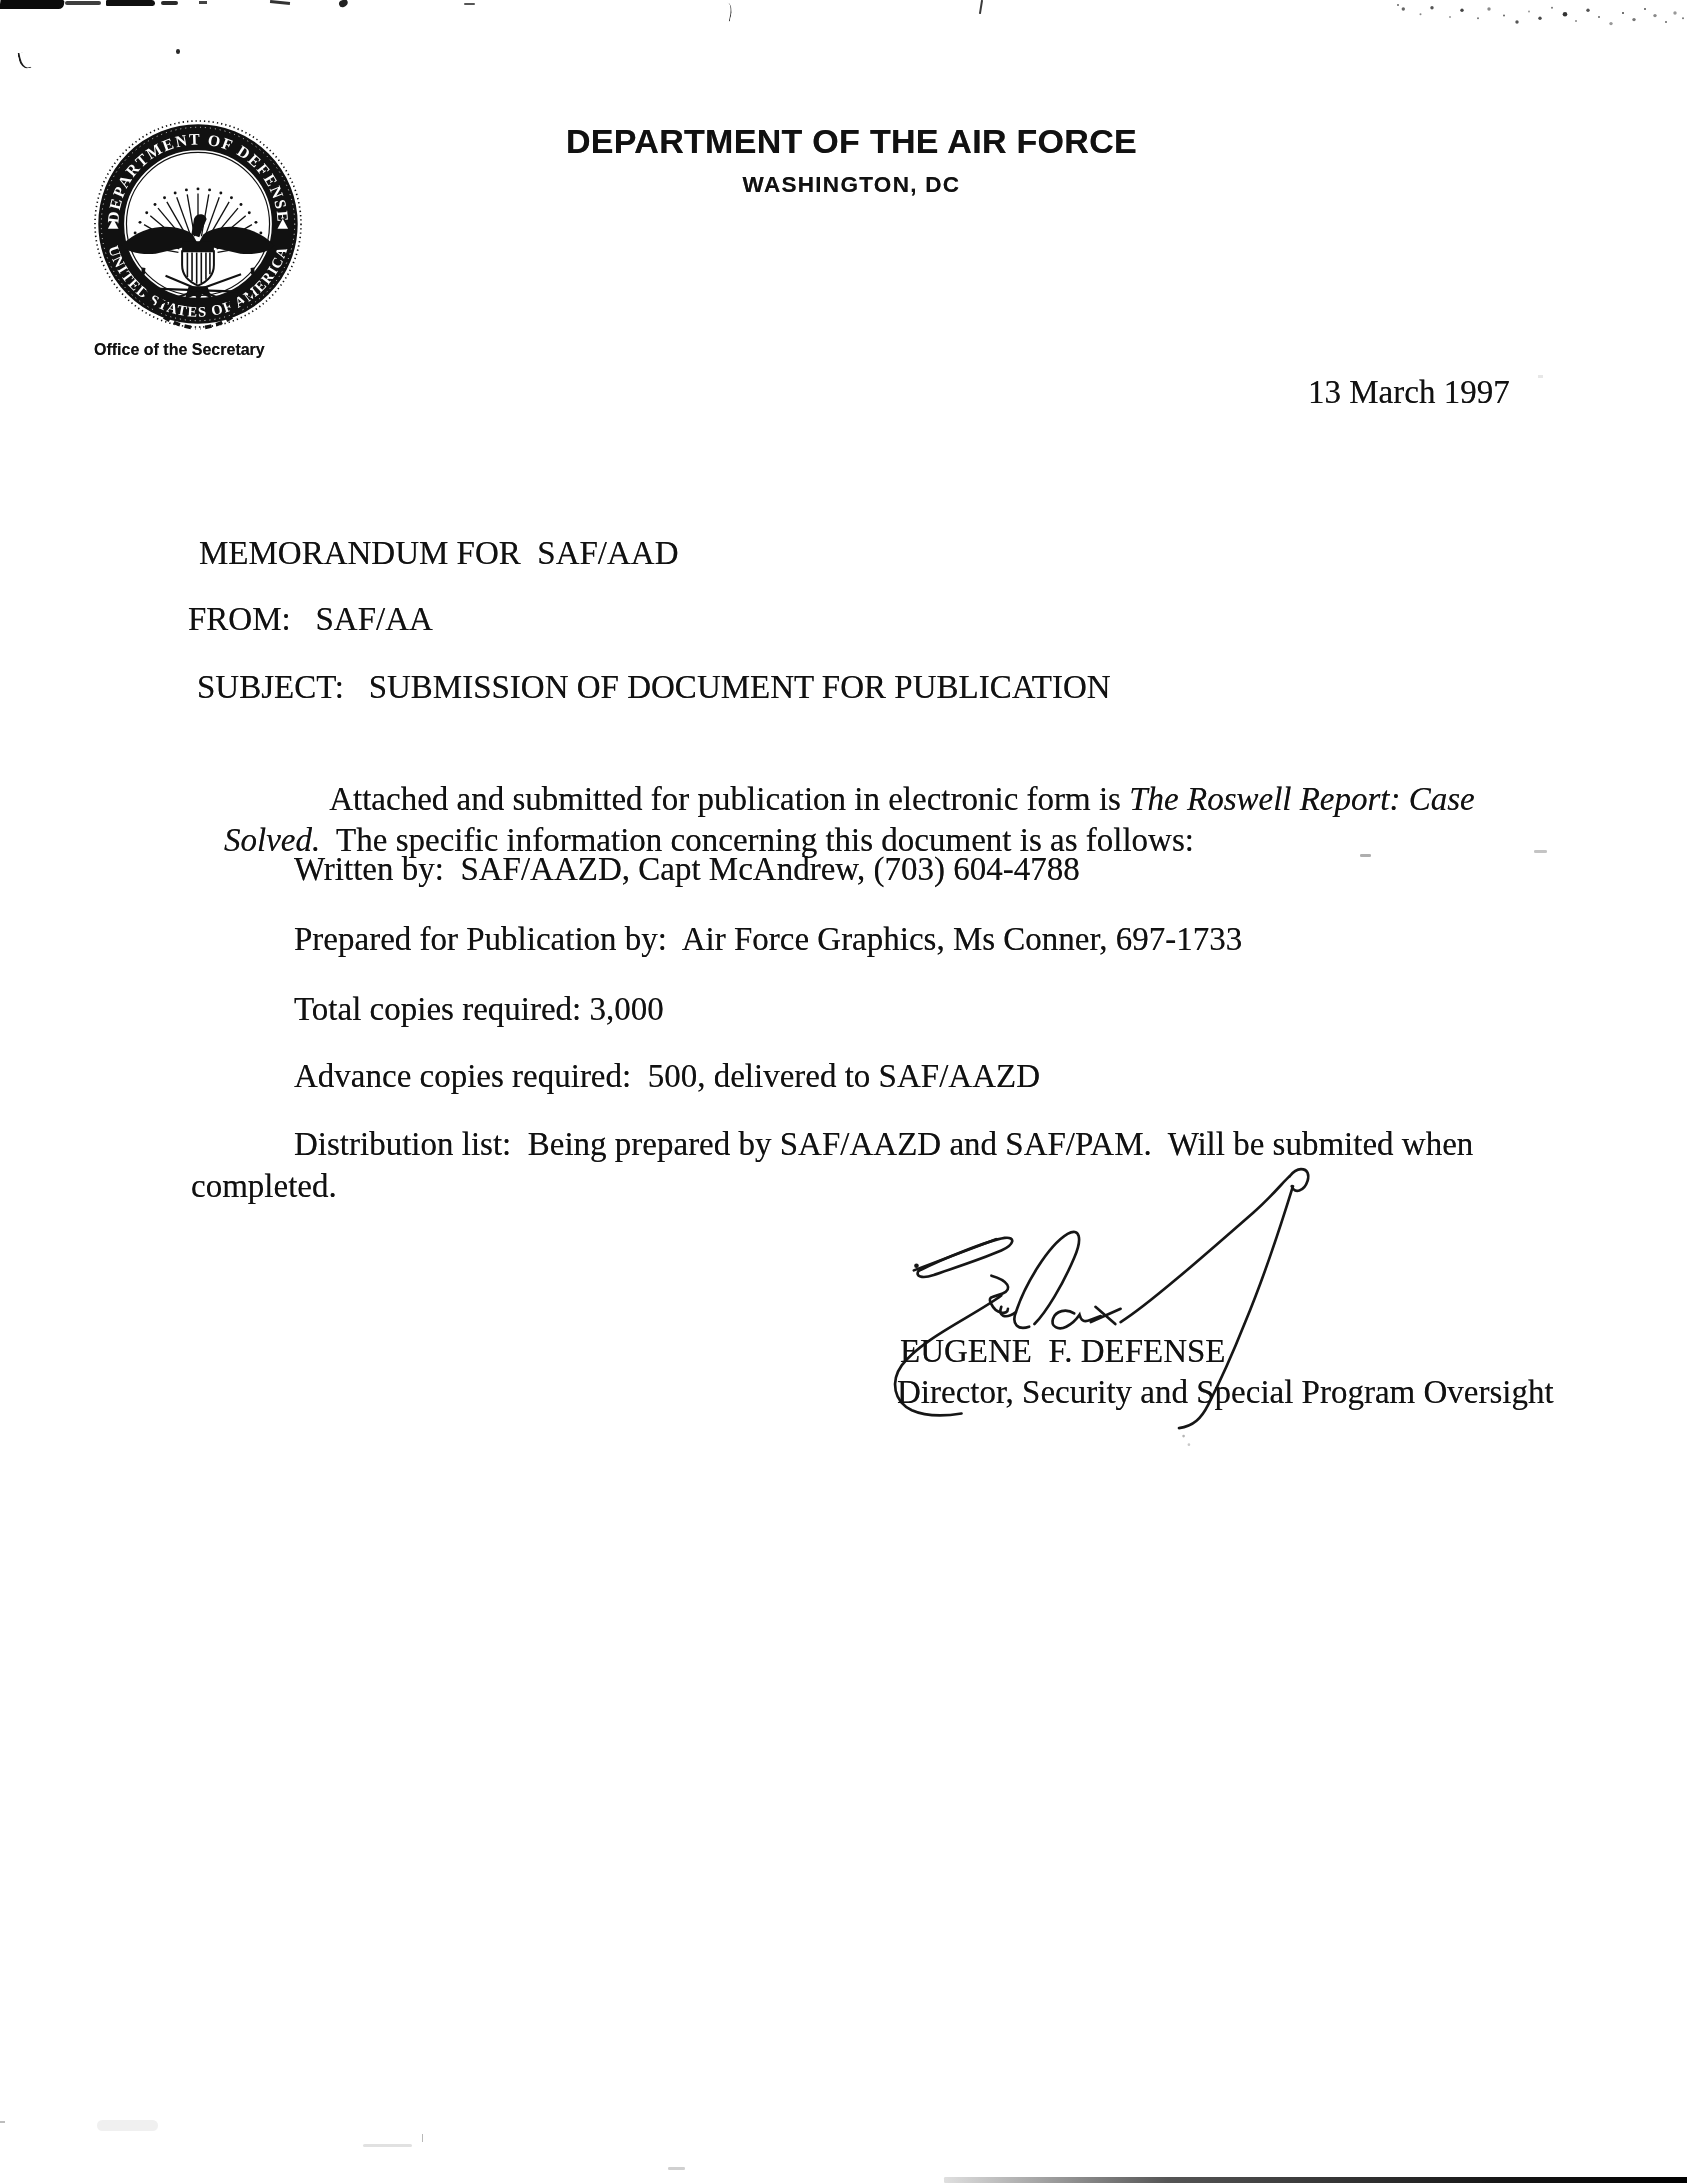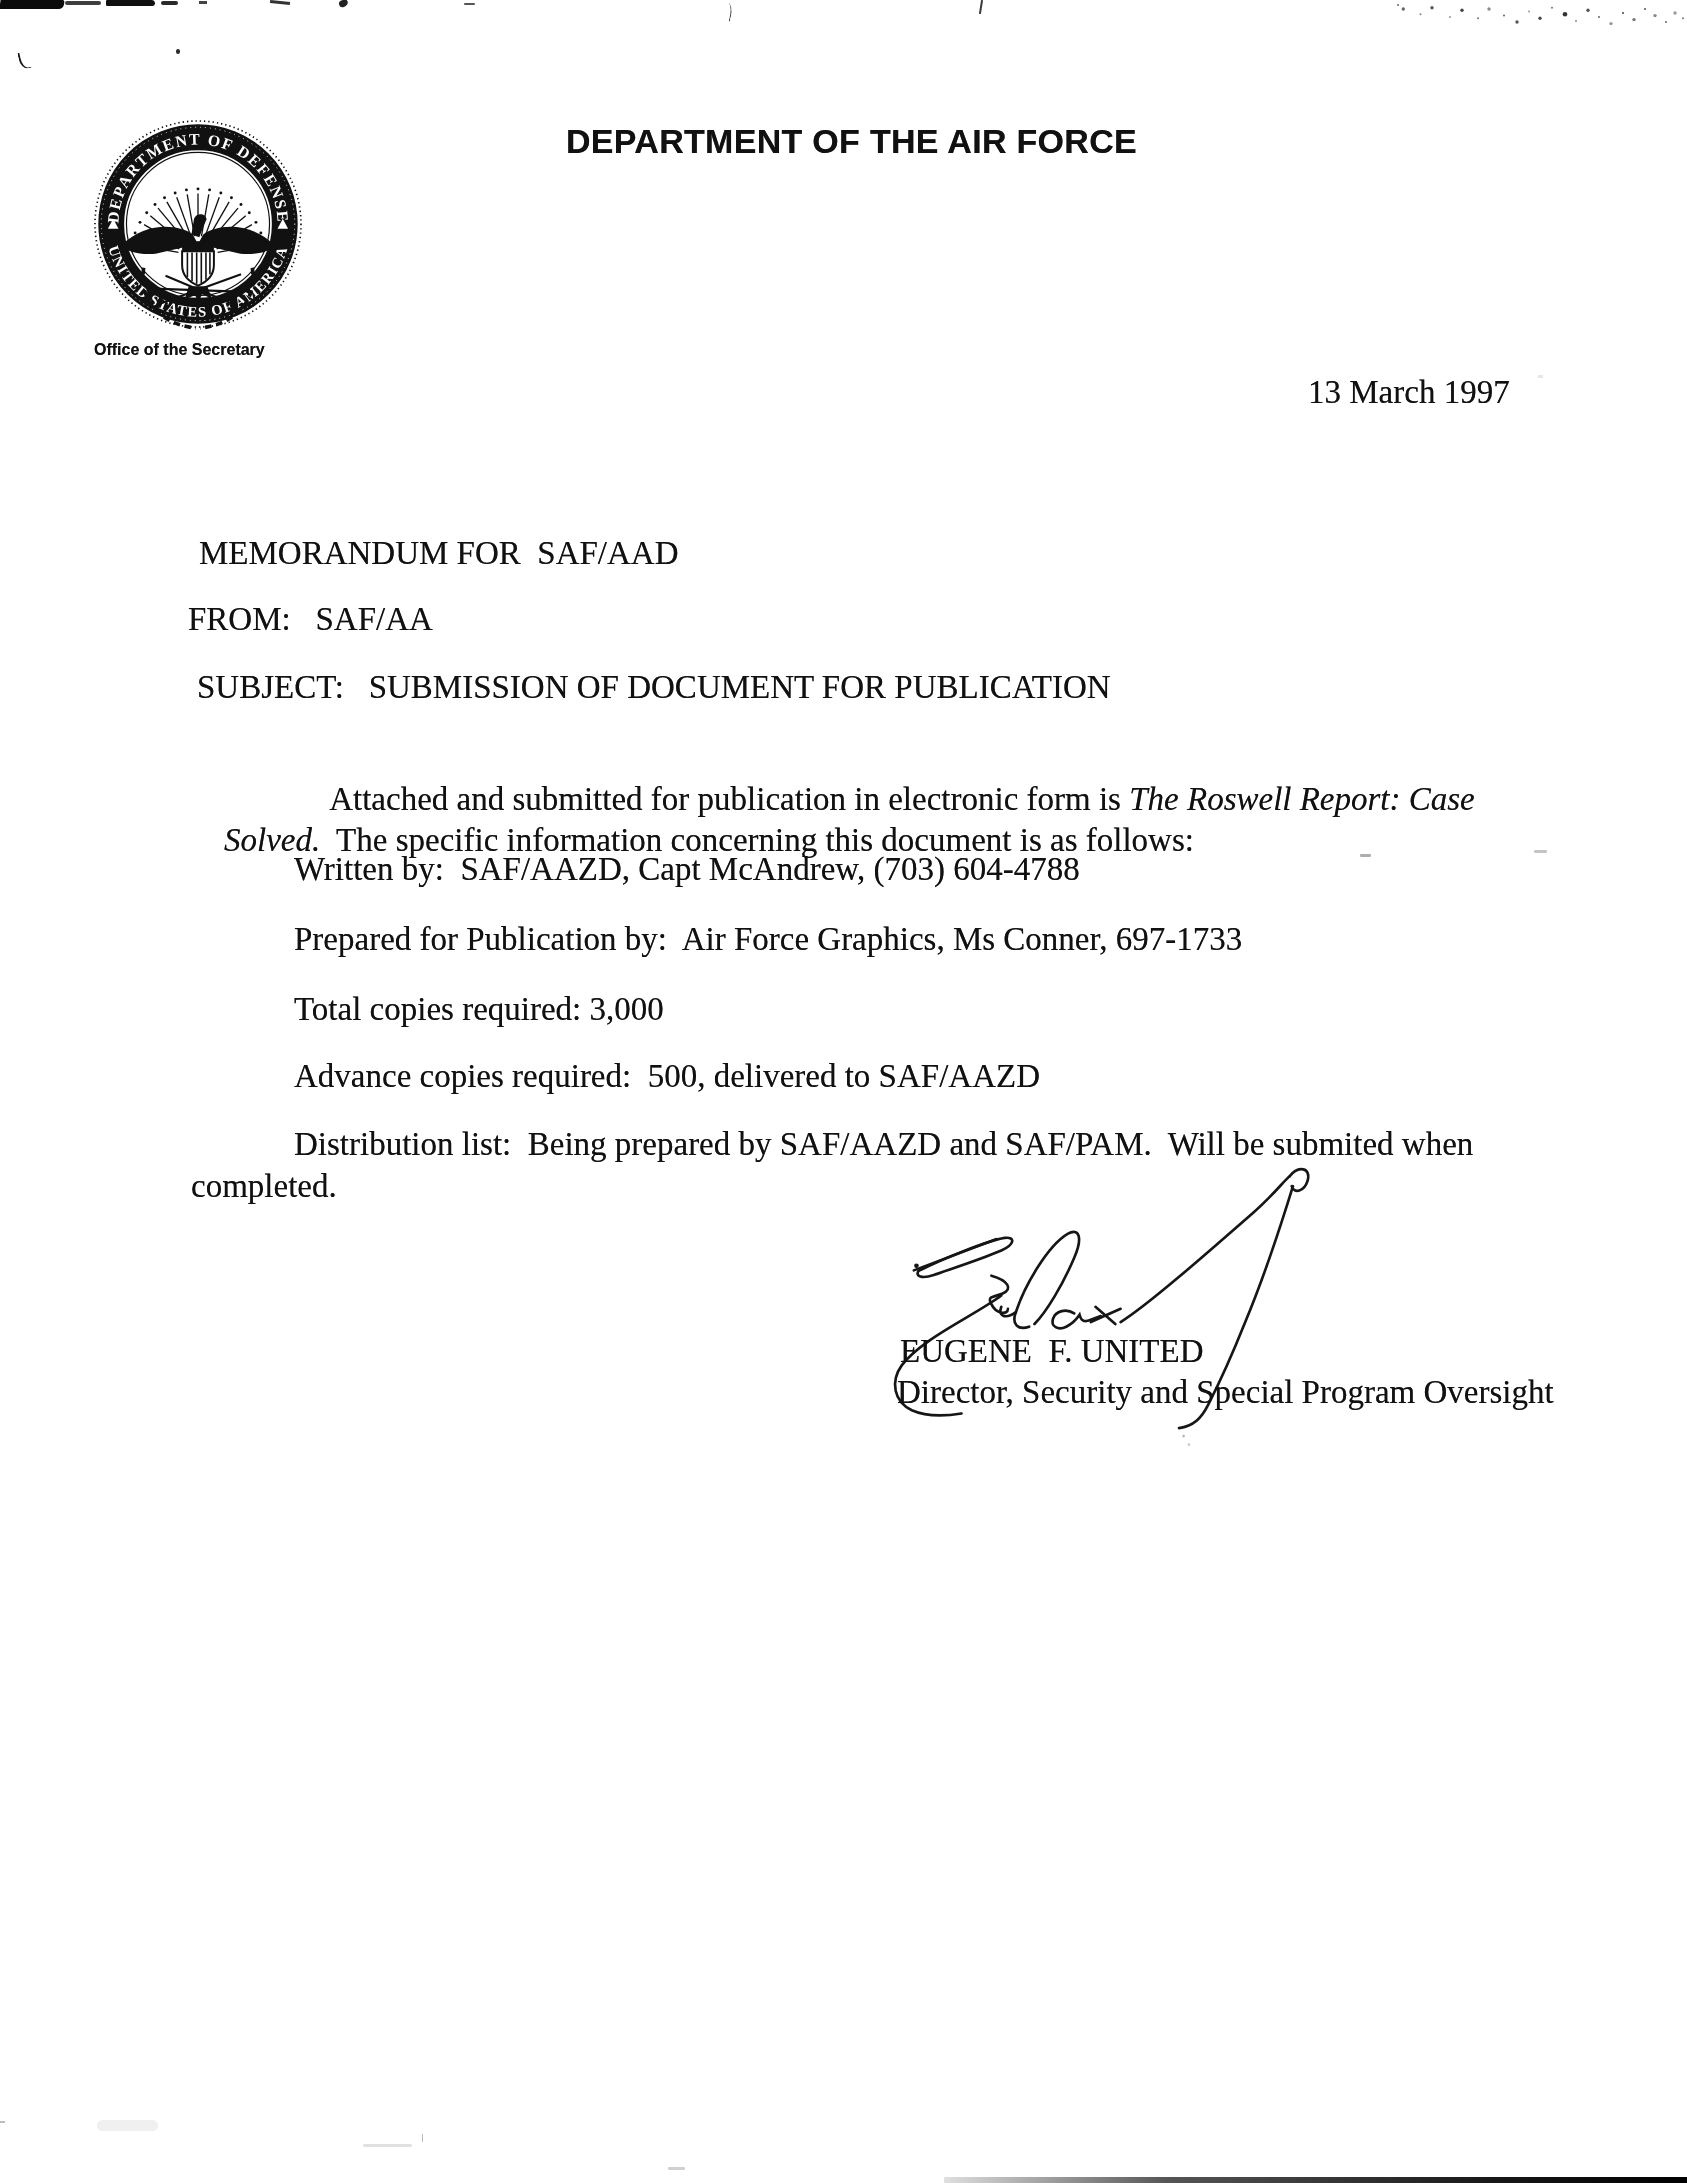--- a/index.html
+++ b/index.html
@@ -83,20 +83,21 @@
           <path d="M103,258 L221,262"></path>
           <path d="M111,238 L218,283"></path>
       </g>
       <polygon points="95,284 112,278 103,270" fill="#111"></polygon>
       <path d="M78,226 C70,280 108,312 157,317" stroke="#111" stroke-width="5.5" stroke-dasharray="10 7" fill="none"></path>
       <path d="M242,226 C250,280 212,312 163,317" stroke="#111" stroke-width="5.5" stroke-dasharray="10 7" fill="none"></path>
     </g>
   </svg>
 
   <div class="t sans ctr" style="top:121px;font-size:34px;letter-spacing:0.3px">DEPARTMENT OF THE AIR FORCE</div>
+  <div class="t sans ctr" style="top:172px;font-size:22.5px;letter-spacing:1.3px">WASHINGTON, DC</div>
   <div class="t sans" style="left:94px;top:341px;font-size:16px">Office of the Secretary</div>
 
   <div class="t" style="left:1308px;top:373px">13 March 1997</div>
 
   <div class="t" style="left:199px;top:534px">MEMORANDUM FOR  SAF/AAD</div>
   <div class="t" style="left:188px;top:600px">FROM:   SAF/AA</div>
   <div class="t" style="left:197px;top:668px">SUBJECT:   SUBMISSION OF DOCUMENT FOR PUBLICATION</div>
 
   <div class="t" style="left:191px;top:782px">
     <span class="it">Solved.</span><span>  The specific information concerning this document is as follows:</span>
@@ -125,21 +126,21 @@
       <path d="M315,255 L360,235"></path>
       <path d="M322,232 L352,258"></path>
       <path d="M360,255 C400,230 480,160 560,90 C590,64 608,40 615,35"></path>
       <path d="M615,35 C628,18 648,22 642,42 C637,58 622,62 618,50"></path>
       <path d="M620,50 C600,115 575,190 548,255 C530,300 510,345 492,380 C482,400 470,412 448,415"></path>
     </g>
     <circle cx="455" cy="427" r="2" fill="#777" opacity=".55"></circle>
     <circle cx="463" cy="440" r="2" fill="#888" opacity=".45"></circle>
   </svg>
 
-  <div class="t" style="left:900px;top:1332px">EUGENE  F. UNITED</div>
+  <div class="t" style="left:900px;top:1332px">EUGENE  F. DEFENSE</div>
   <div class="t" style="left:897px;top:1373px">Director, Security and Special Program Oversight</div>
 
   <div>
     <div class="art" style="left:0;top:0;width:64px;height:8.6px;background:#0b0b0b;border-radius:0 2px 4.6px 0;transform:skewX(-8deg)"></div>
     <div class="art" style="left:65px;top:0.7px;width:36px;height:4.6px;background:#1c1c1c;border-radius:2px;opacity:.85"></div>
     <div class="art" style="left:106px;top:0;width:49px;height:6px;background:#101010;border-radius:1.3px 4px 2.7px 1.3px"></div>
     <div class="art" style="left:161px;top:1.3px;width:17px;height:4px;background:#2a2a2a;border-radius:2px"></div>
     <div class="art" style="left:199px;top:0.7px;width:8px;height:3.3px;background:#444"></div>
     <div class="art" style="left:270px;top:1.3px;width:20px;height:3.3px;background:#333;transform:rotate(6deg)"></div>
     <div class="art" style="left:339px;top:0;width:8.6px;height:7.3px;background:#222;border-radius:50% 40% 60% 50%;transform:rotate(-15deg)"></div>

